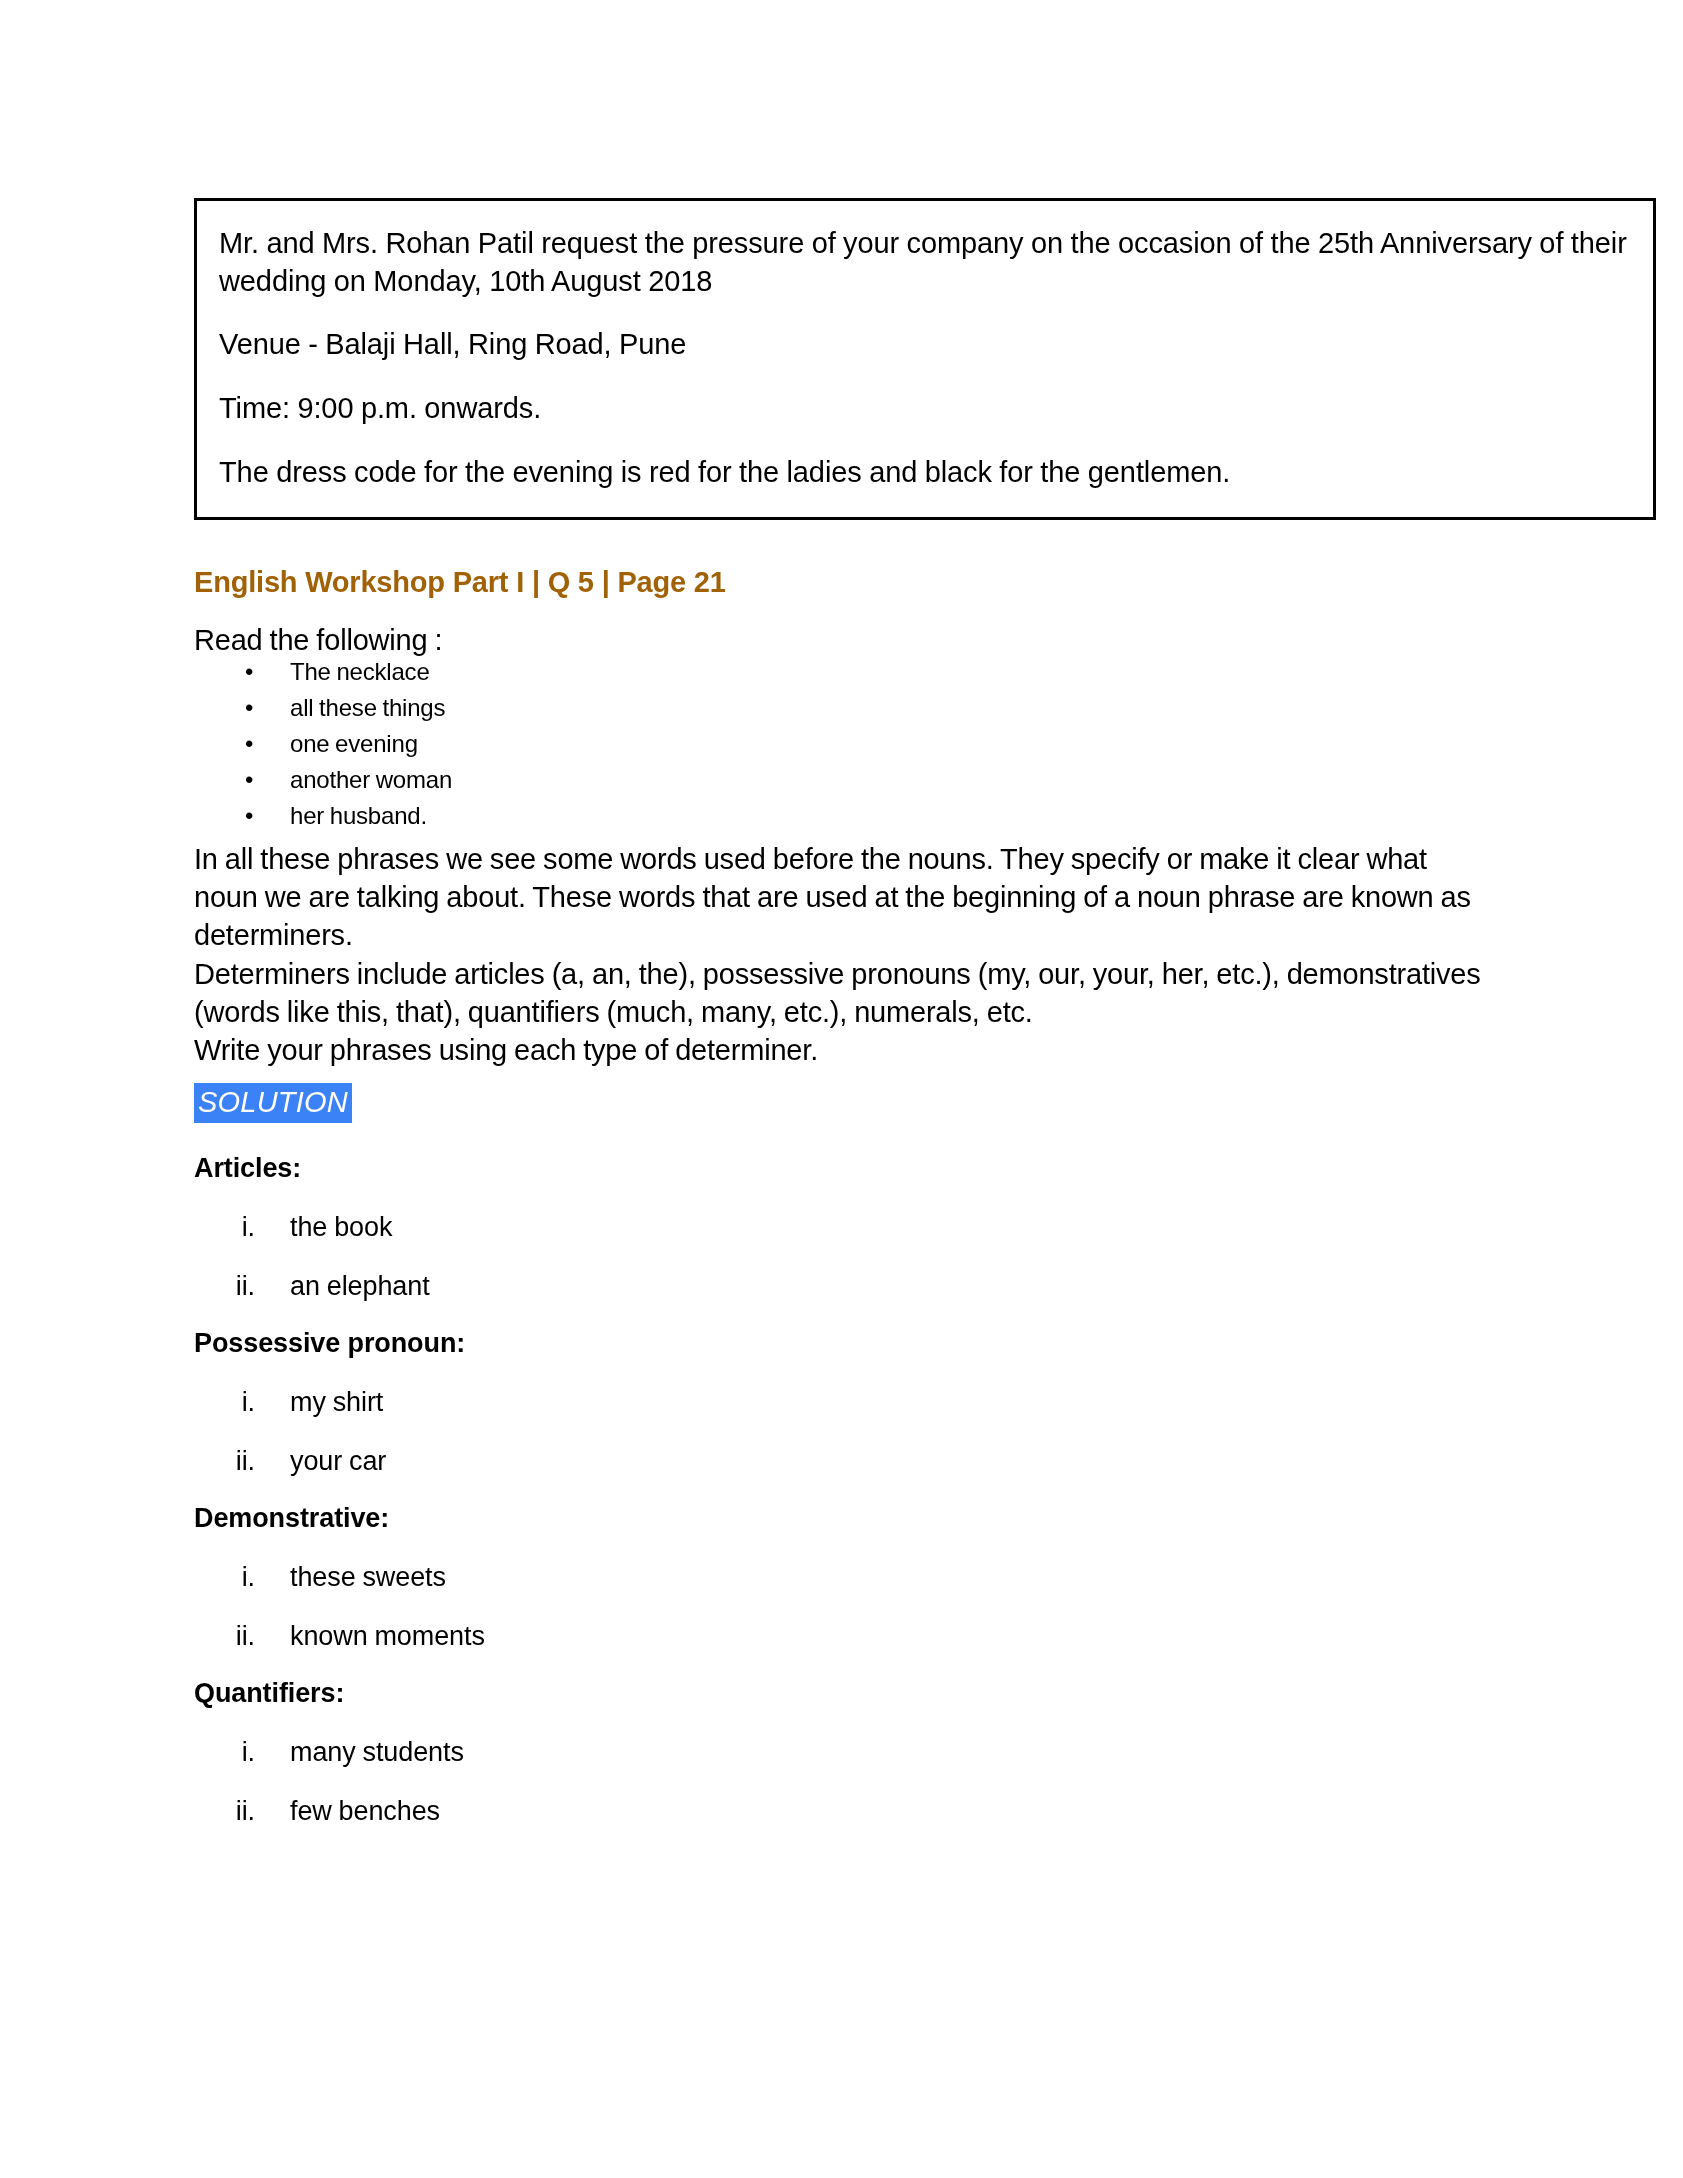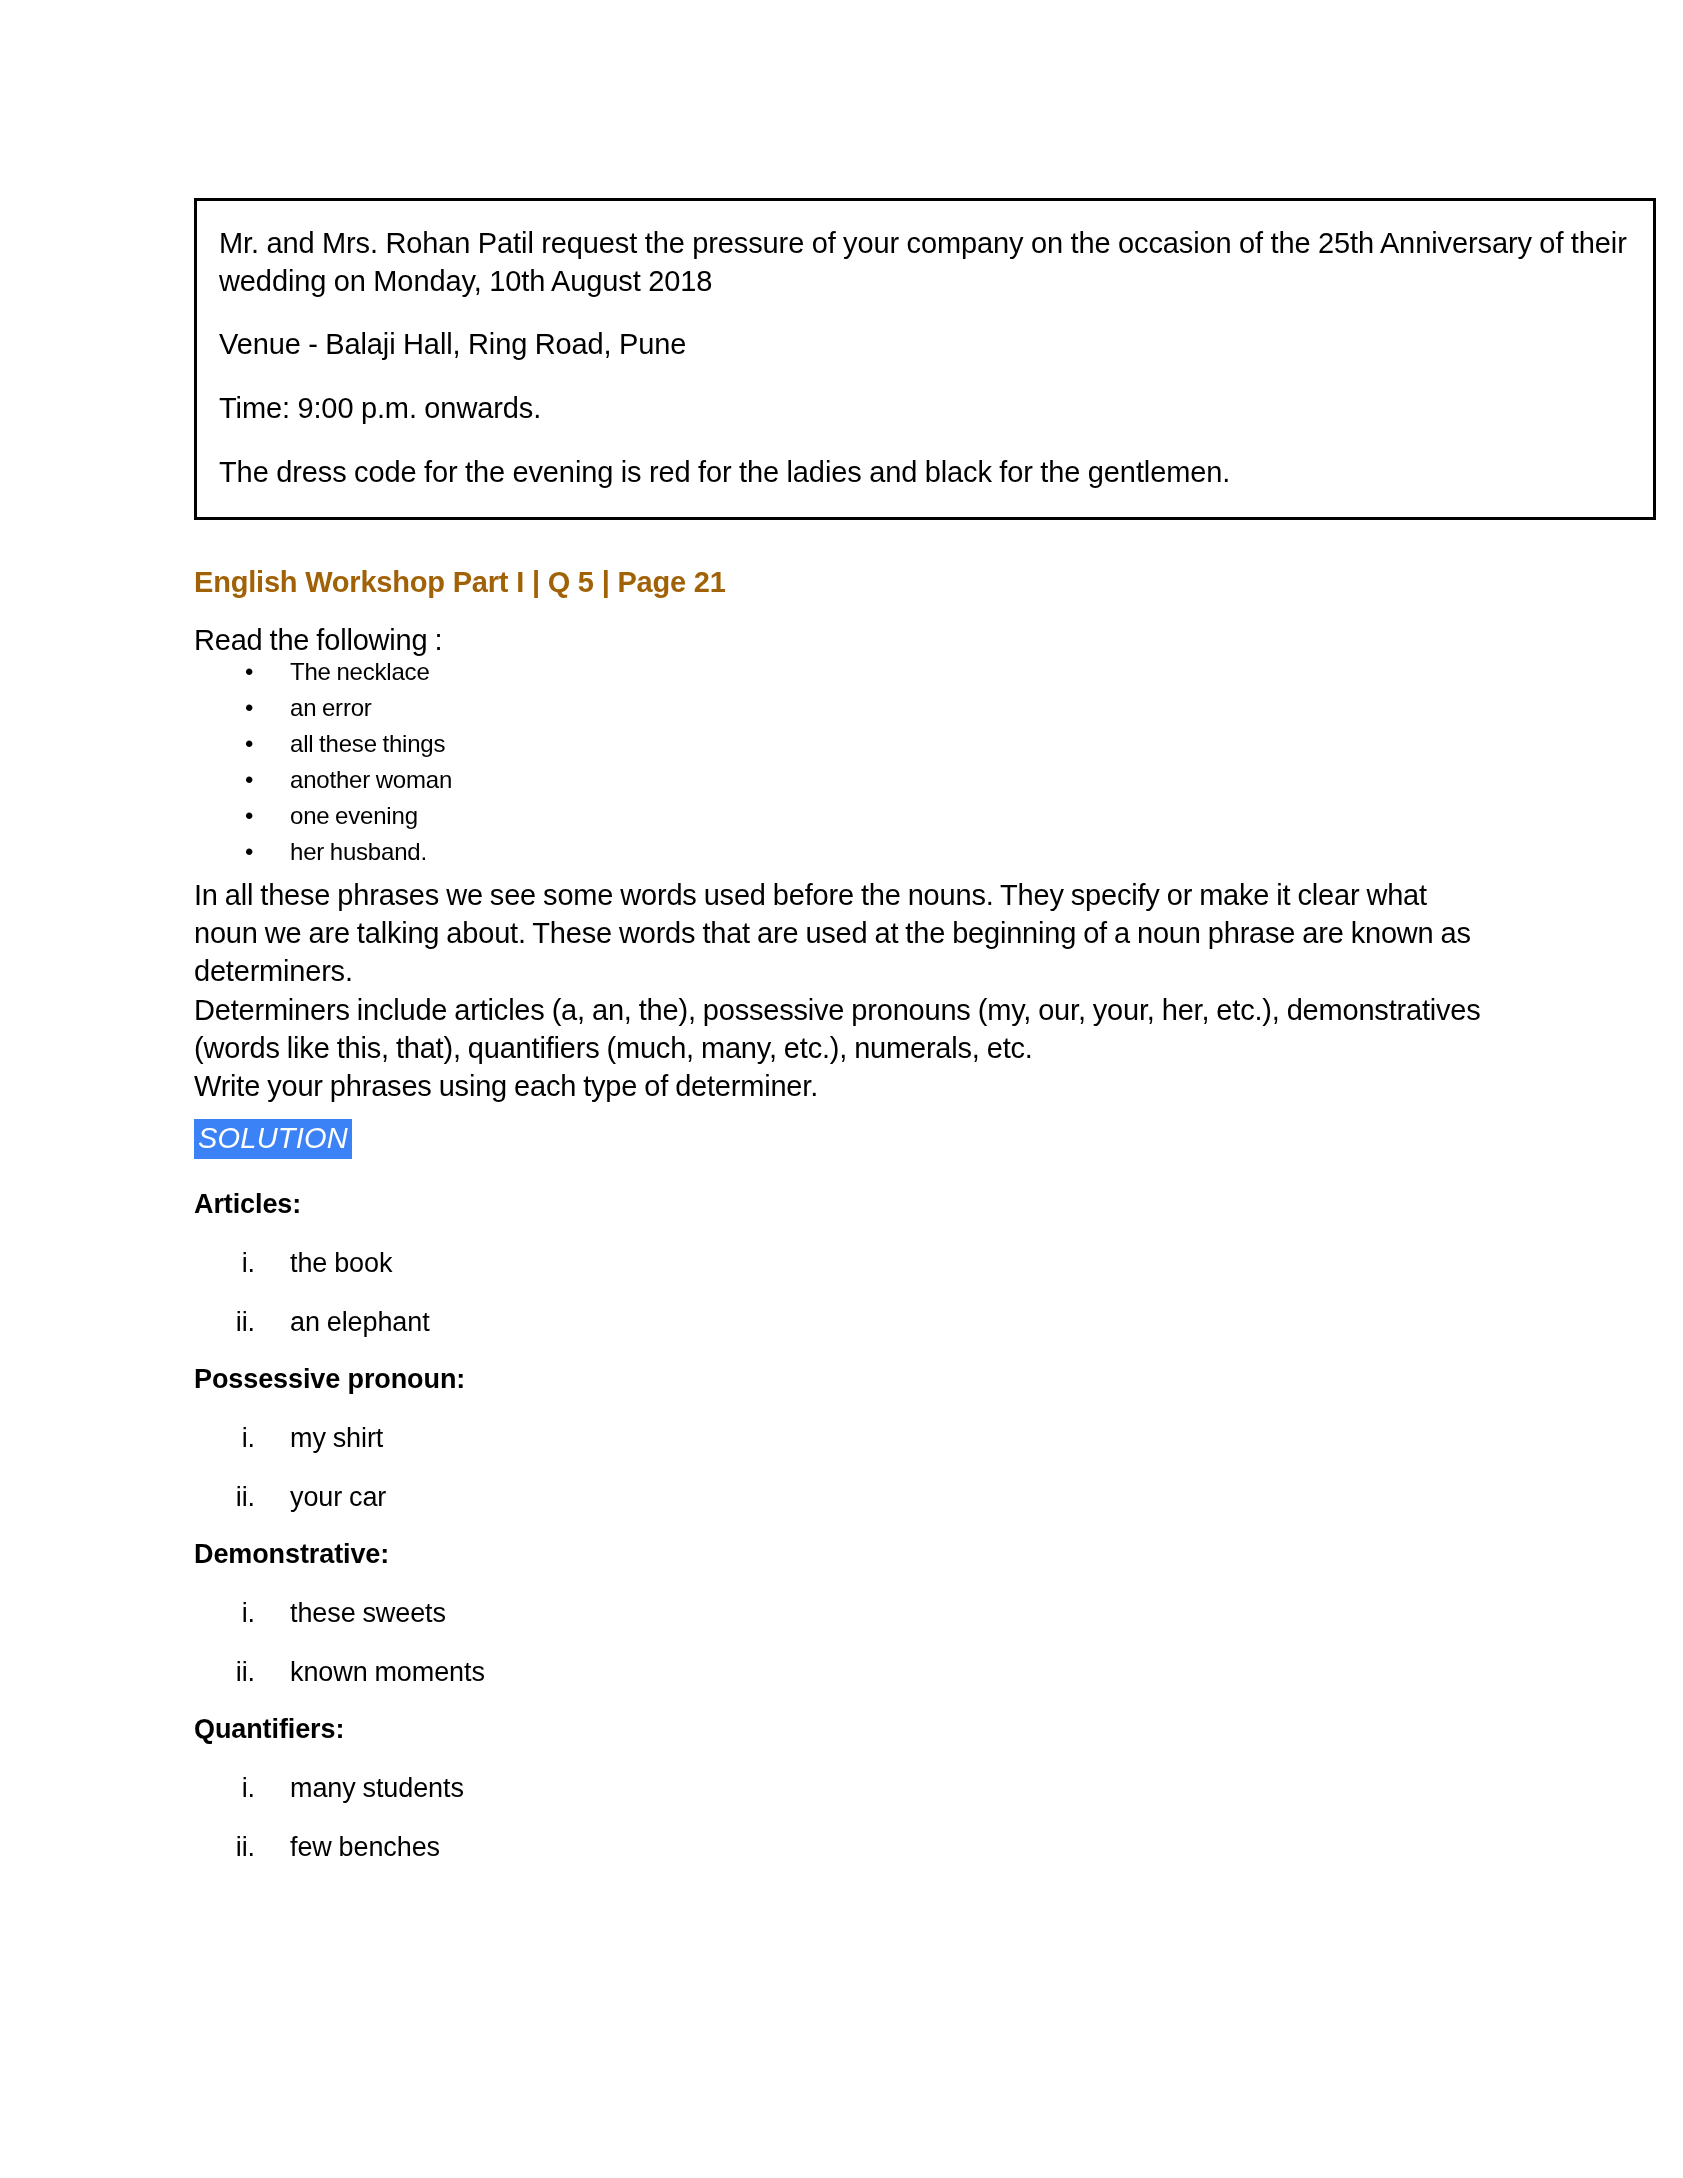--- a/index.html
+++ b/index.html
@@ -165,24 +165,23 @@
       <p class="invite-line">Time: 9:00 p.m. onwards.</p>
       <p class="invite-line">The dress code for the evening is red for the ladies and black for the gentlemen.</p>
     </div>
 
     <div class="qheading">English Workshop Part I | Q 5 | Page 21</div>
 
     <p class="body-text tight">Read the following :</p>
 
     <ul class="phrase-list">
       <li>The necklace</li>
-      <li>an error</li>
       <li>all these things</li>
+      <li>one evening</li>
       <li>another woman</li>
-      <li>one evening</li>
       <li>her husband.</li>
     </ul>
 
     <p class="body-text">In all these phrases we see some words used before the nouns. They specify or make it clear what noun we are talking about. These words that are used at the beginning of a noun phrase are known as determiners.</p>
     <p class="body-text">Determiners include articles (a, an, the), possessive pronouns (my, our, your, her, etc.), demonstratives (words like this, that), quantifiers (much, many, etc.), numerals, etc.</p>
     <p class="body-text">Write your phrases using each type of determiner.</p>
 
     <div class="solution-wrap">
       <span class="solution-chip">SOLUTION</span>
     </div>

